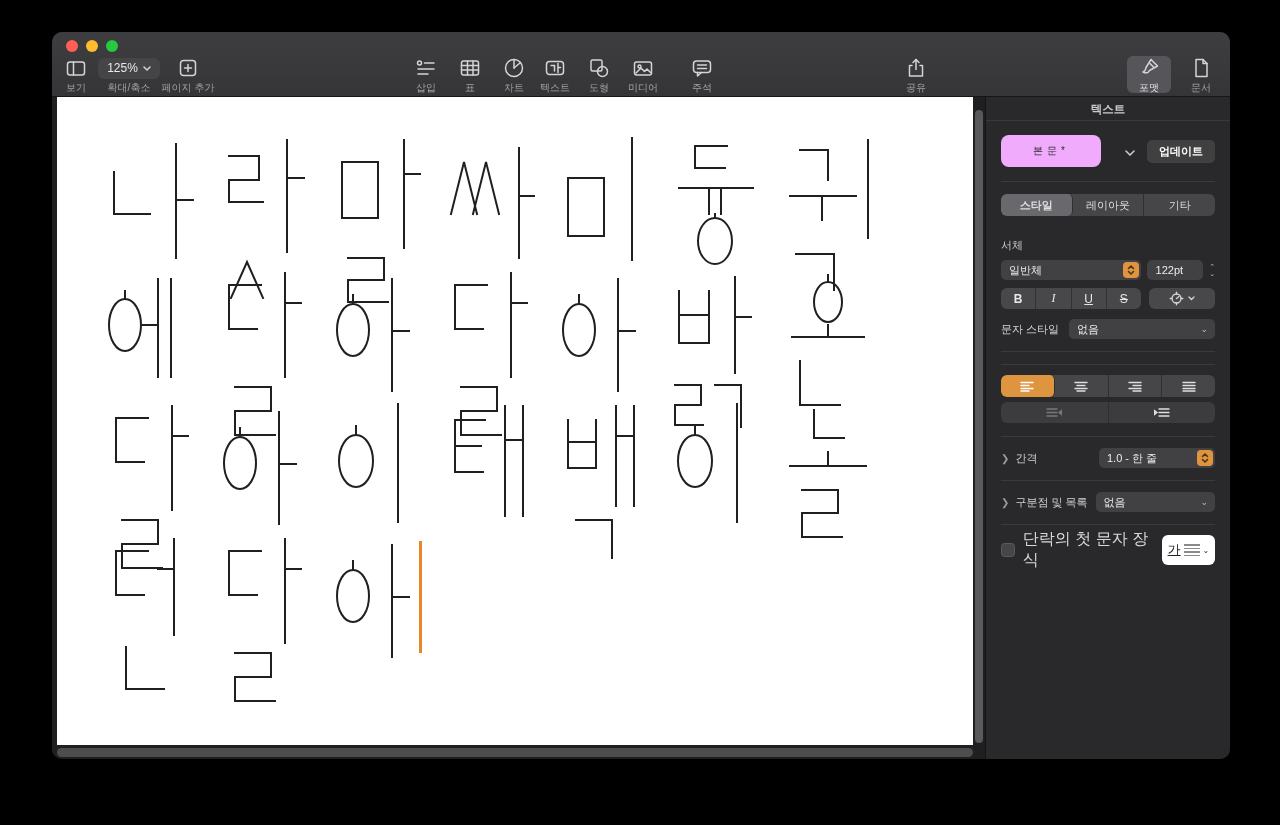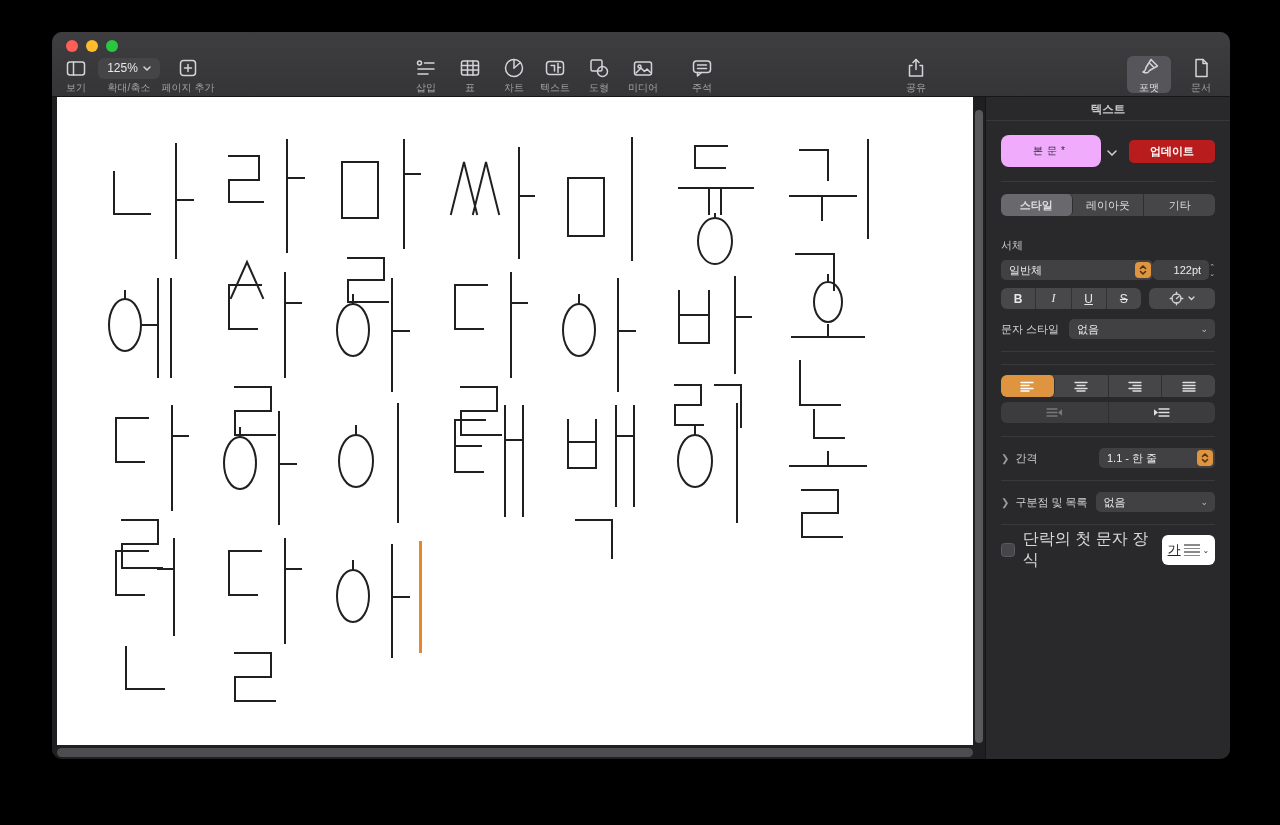--- a/index.html
+++ b/index.html
@@ -37,38 +37,38 @@
   
   .sidebar { position:absolute; right:0; top:65px; width:245px; height:662px; background:#29292b;
     border-left:1px solid #151516; color:#d8d8da; }
   .sb-header { height:24px; line-height:24px; text-align:center; font-size:11.5px; font-weight:bold;
     color:#c9c9cc; border-bottom:1px solid #39393c; }
   .sb-body { padding:0 15px; }
   .style-row { margin-top:14px; display:flex; align-items:center; height:32px; }
   .style-box { width:100px; height:32px; background:#f0abfc; border-radius:8px; color:#2e2e2e;
     display:flex; align-items:center; justify-content:center; font-size:10px; letter-spacing:4px; }
   .style-chevron { margin-left:auto; color:#cfcfd2; }
-  .update-btn { margin-left:12px; background:#b91c1c; color:#fff; font-weight:bold; font-size:11px;
-    border-radius:5px; padding:4px 21px; }
+  .update-btn { margin-left:12px; background:#404040; color:#fff; font-weight:bold; font-size:11px;
+    border-radius:5px; padding:4px 12px; }
   .divider { border-top:1px solid #3a3a3d; margin:14px 0 12px; }
   .seg { display:flex; background:#464649; border-radius:6px; height:22px; overflow:hidden; }
   .seg > div { flex:1; display:flex; align-items:center; justify-content:center; font-size:11px;
     color:#dcdcde; border-right:1px solid #2f2f31; }
   .seg > div:last-child { border-right:none; }
   .seg .sel { background:#69696d; border-radius:5px; font-weight:bold; }
   .sec-label { font-size:11px; color:#c6c7c9; margin-top:22px; }
   .dd { background:#414144; border-radius:5px; height:20px; display:flex; align-items:center;
     padding:0 2px 0 8px; font-size:11px; color:#ececee; }
   .dd .grow { flex:1; }
   .stepper { width:16px; height:16px; background:#df9540; border-radius:4px; display:flex;
     align-items:center; justify-content:center; }
   .plainchev { color:#bdbdc0; font-size:9px; margin-right:5px; }
-  .fontrow2 { display:flex; margin-top:7px; gap:0; align-items:center; }
+  .fontrow2 { display:flex; margin-top:7px; gap:6px; align-items:center; }
   .sizebox { width:56px; height:20px; background:#414144; border-radius:5px; display:flex;
-    align-items:center; justify-content:flex-end; padding-right:8px; font-size:11px; color:#ececee; }
+    align-items:center; justify-content:flex-end; padding-right:20px; font-size:11px; color:#ececee; }
   .sizestep { display:flex; flex-direction:column; gap:1px; color:#bdbdc0; font-size:7px; line-height:6px; }
   .bius-row { margin-top:8px; display:flex; gap:8px; }
   .bius { flex:1; display:flex; background:#48484b; border-radius:6px; height:21px; }
   .bius span { flex:1; display:flex; align-items:center; justify-content:center; font-size:12px;
     color:#e8e8ea; border-right:1px solid #323234; }
   .bius span:last-child { border-right:none; }
   .gearbtn { width:66px; height:21px; background:#48484b; border-radius:6px; display:flex;
     align-items:center; justify-content:center; gap:4px; color:#d6d6d9; }
   .kv { margin-top:10px; display:flex; align-items:center; }
   .kv .lab { font-size:11px; color:#d2d2d5; white-space:nowrap; }
@@ -539,21 +539,21 @@
             </svg>
         </div>
       </div>
 
       <div class="divider" style="margin:13px 0 11px"></div>
 
       <div class="rowline">
         <span class="disc">❯</span>
         <span class="lab" style="font-size:11px;color:#d2d2d5">간격</span>
         <div class="dd" style="margin-left:auto;width:116px">
-          <span class="grow">1.1 - 한 줄</span>
+          <span class="grow">1.0 - 한 줄</span>
           <span class="stepper">
             <svg width="10" height="12" style="stroke:#4a3312;fill:none;stroke-width:1.6;stroke-linecap:round;stroke-linejoin:round">
                 <path d="M2.5 4.5 L5 2 L7.5 4.5"></path>
                 <path d="M2.5 7.5 L5 10 L7.5 7.5"></path>
               </svg>
           </span>
         </div>
       </div>
 
       <div class="divider" style="margin:12px 0 11px"></div>

